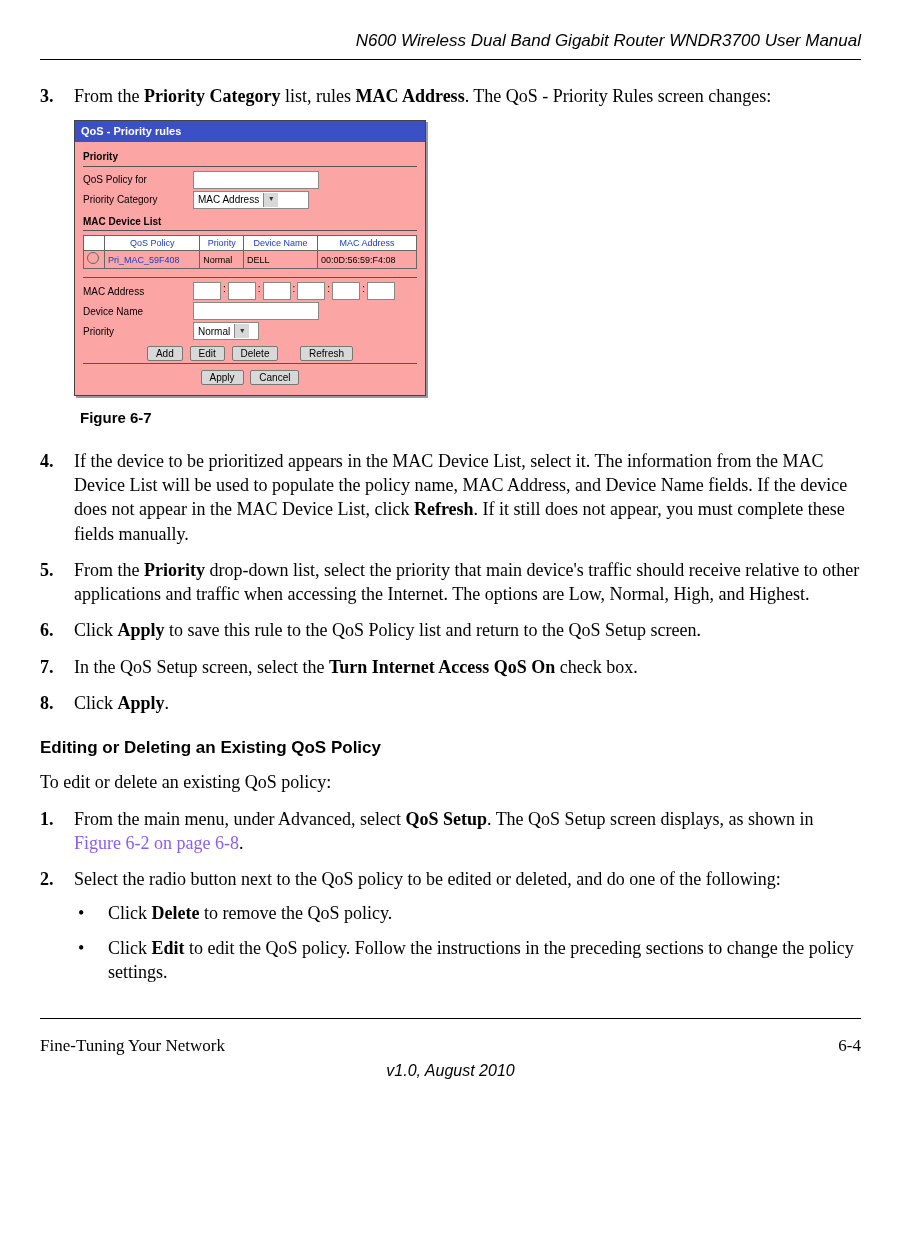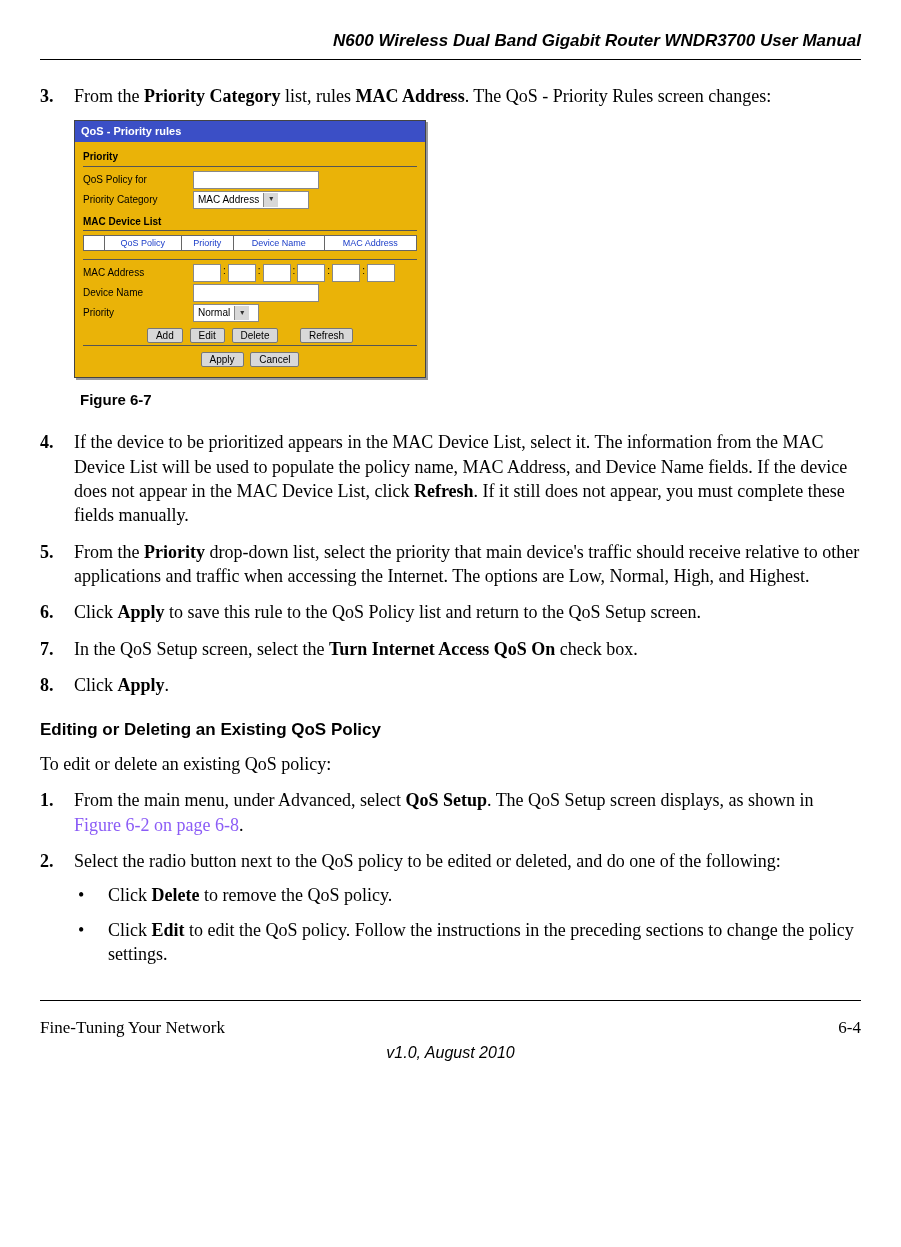--- a/index.html
+++ b/index.html
@@ -7,21 +7,21 @@
     font-size: 18px;
     color: #000;
     margin: 0;
     padding: 30px 40px;
     width: 821px;
     line-height: 1.35;
   }
   .header-title {
     font-family: Arial, Helvetica, sans-serif;
     font-style: italic;
-    font-weight: bold;
+    font-weight: normal;
     font-size: 17px;
     text-align: right;
     padding-bottom: 6px;
     border-bottom: 1.5px solid #000;
     margin-bottom: 24px;
   }
   ol.main-list {
     list-style: none;
     padding: 0; margin: 0;
   }
@@ -81,21 +81,21 @@
     margin-top: 2px;
   }
 
   
   .shot {
     width: 350px;
     border: 1px solid #444;
     font-family: Tahoma, Arial, sans-serif;
     font-size: 10px;
     color: #000;
-    background: #eab308;
+    background: #fca5a5;
     box-shadow: 2px 2px 0 #999;
   }
   .shot .titlebar {
     background: #3b4fc6;
     color: #fff;
     font-weight: bold;
     font-size: 11px;
     padding: 3px 6px;
   }
   .shot .panel { padding: 4px 8px 8px 8px; }
@@ -175,20 +175,27 @@
       <div class="sect" style="margin-top:6px">MAC Device List</div>
       <hr class="sectline">
       <table class="dev">
         <tbody>
             <tr>
           <th style="width:14px"></th>
           <th>QoS Policy</th>
           <th>Priority</th>
           <th>Device Name</th>
           <th>MAC Address</th>
+        </tr>
+        <tr>
+          <td><span class="radio"></span></td>
+          <td class="policy">Pri_MAC_59F408</td>
+          <td>Normal</td>
+          <td>DELL</td>
+          <td>00:0D:56:59:F4:08</td>
         </tr>
       </tbody>
         </table>
 
       <div style="height:6px"></div>
       <hr class="sectline">
       <div class="row">
         <span class="lbl">MAC Address</span>
         <span class="macins">
           <input style="">

